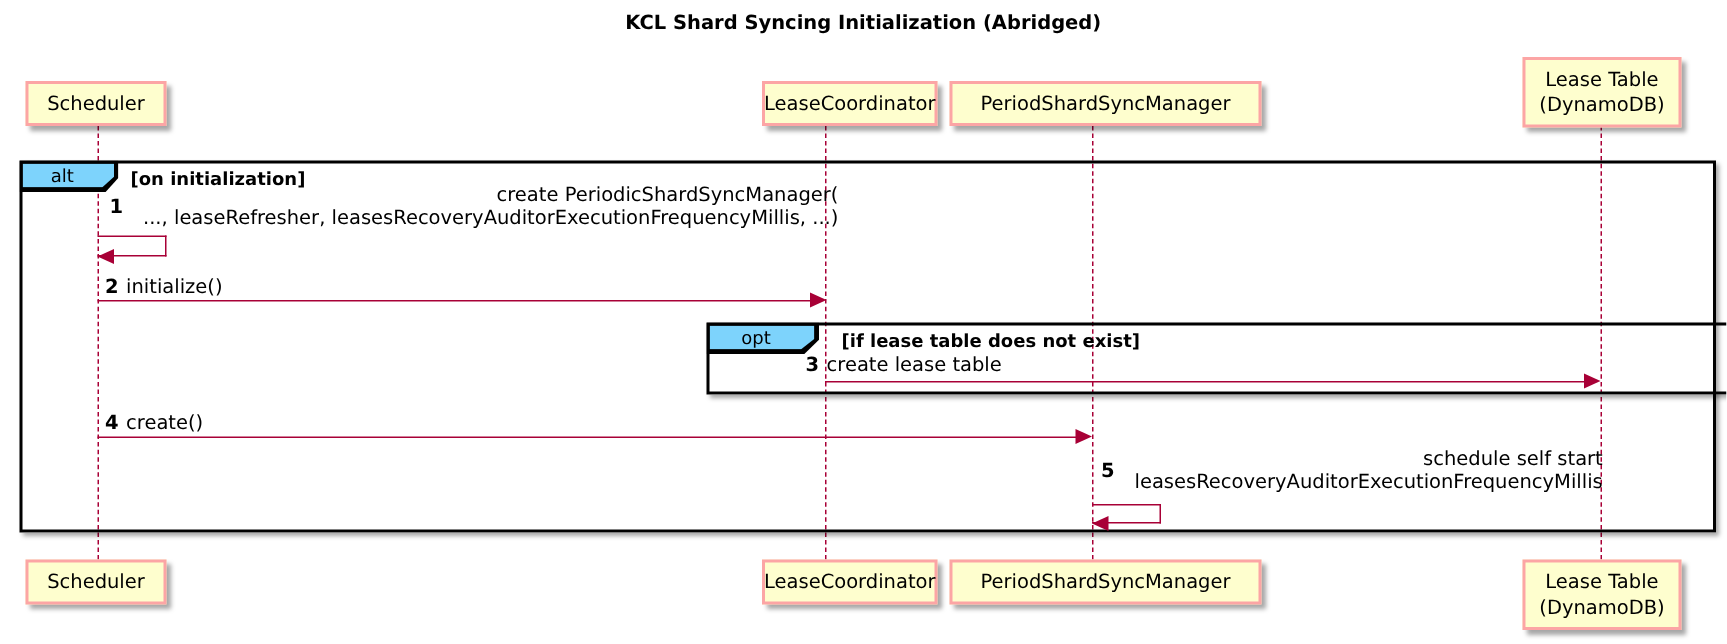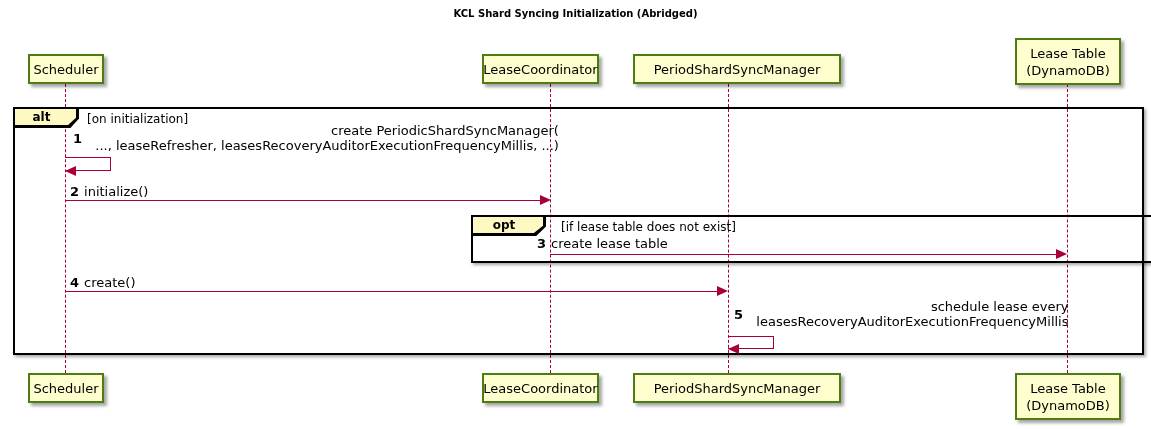--- a/index.html
+++ b/index.html
@@ -1,53 +1,53 @@
 <!DOCTYPE html>
 <html><head>
 <meta charset="utf-8">
 <style>
   html,body{margin:0;padding:0;background:#ffffff;}
   .diagram{position:relative;width:1151px;height:429px;background:#ffffff;
            font-family:"DejaVu Sans",sans-serif;color:#000;overflow:hidden;}
 
   .title{position:absolute;left:0;right:0;top:8px;text-align:center;
-         font-size:10px;font-weight:bold;}
+         font-size:13px;font-weight:bold;}
 
   
   .ll{position:absolute;top:84px;height:289px;width:0;border-left:1px dashed #A80036;}
   .ll1{left:65px}.ll2{left:550px}.ll3{left:728px}.ll4{left:1067px}
 
   
   .pbox{position:absolute;box-sizing:border-box;height:30px;
-        background:#FEFECE;border:2px solid #4d7c0f;
+        background:#FEFECE;border:2px solid #fca5a5;
         box-shadow:3px 3px 3px rgba(0,0,0,0.35);
         display:flex;align-items:center;justify-content:center;
         text-align:center;white-space:pre;font-size:13px;line-height:17px;}
   .row-top{top:54px}.row-bot{top:373px}
-  .pb-sch{left:28px;width:76px}
-  .pb-lc{left:482px;width:117px}
+  .pb-sch{left:17px;width:94px}
+  .pb-lc{left:508px;width:117px}
   .pb-pssm{left:633px;width:208px}
   .pb-lt{left:1015px;width:106px;height:47px}
   .pb-lt.row-top{top:38px}
 
   
   .frame{position:absolute;box-sizing:border-box;border:2px solid #000;
          box-shadow:2px 2px 3px rgba(0,0,0,0.35);}
   .frame-alt{left:13px;top:107px;width:1131px;height:248px;}
   .frame-opt{left:471px;top:215px;width:708px;height:48px;}
 
   .pent{position:absolute;left:-2px;top:-2px;background:#000;
         clip-path:polygon(0 0,100% 0,100% 55%,87% 100%,0 100%);}
   .pent-alt{width:66px;height:21px;}
   .pent-opt{width:75px;height:21px;}
-  .pent-inner{position:absolute;left:2px;top:2px;right:3px;bottom:3px;background:#fef9c3;
+  .pent-inner{position:absolute;left:2px;top:2px;right:3px;bottom:3px;background:#7dd3fc;
         clip-path:polygon(0 0,100% 0,100% 55%,87% 100%,0 100%);
         display:flex;align-items:center;justify-content:center;
-        font-weight:bold;font-size:12px;padding-right:8px;box-sizing:border-box;}
-  .guard{position:absolute;top:3px;font-weight:normal;font-size:12px;}
+        font-weight:normal;font-size:12px;padding-right:8px;box-sizing:border-box;}
+  .guard{position:absolute;top:3px;font-weight:bold;font-size:12px;}
   .guard-alt{left:72px}.guard-opt{left:88px}
 
   
   .mlabel{position:absolute;display:flex;align-items:center;gap:5px;font-size:13px;}
   .mnum{font-weight:bold;}
   .mtext{white-space:pre;line-height:15px;text-align:right;}
   .m1{left:73px;top:123px}
   .m2{left:70px;top:184px}
   .m3{left:537px;top:236px}
   .m4{left:70px;top:275px}
@@ -127,21 +127,21 @@
 
   <div class="mlabel m4">
     <span class="mnum">4</span>
     <span class="mtext">create()</span>
   </div>
   <div class="aline a4"></div>
   <div class="ahead-r h4"></div>
 
   <div class="mlabel m5">
     <span class="mnum">5</span>
-    <span class="mtext">schedule lease every
+    <span class="mtext">schedule self start
   leasesRecoveryAuditorExecutionFrequencyMillis</span>
   </div>
   <div class="self s5"></div>
   <div class="ahead-l h5"></div>
 
   <div class="pbox pb-sch row-bot">Scheduler</div>
   <div class="pbox pb-lc row-bot">LeaseCoordinator</div>
   <div class="pbox pb-pssm row-bot">PeriodShardSyncManager</div>
   <div class="pbox pb-lt row-bot">Lease Table
 (DynamoDB)</div>

